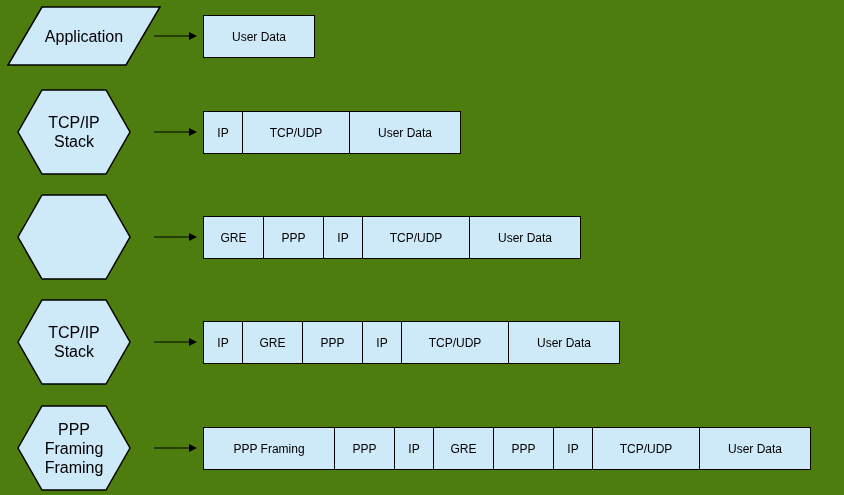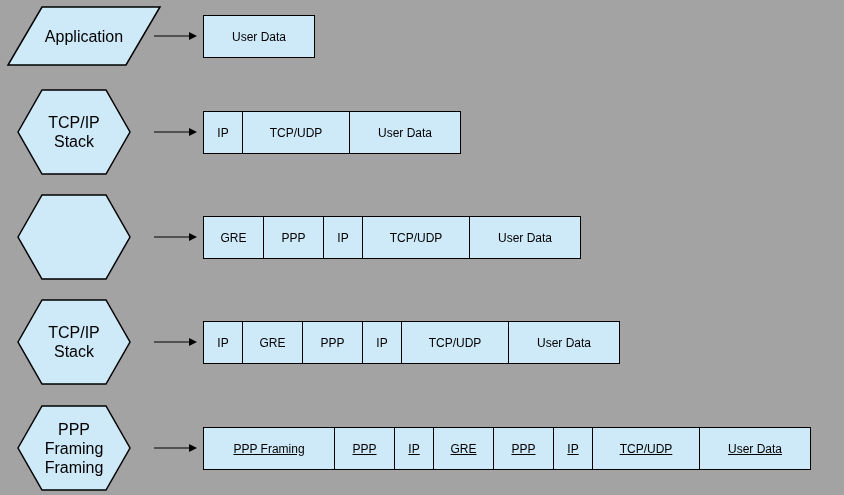--- a/index.html
+++ b/index.html
@@ -2,21 +2,21 @@
 <html><head>
 <meta charset="utf-8">
 <style>
   * { margin: 0; padding: 0; box-sizing: border-box; }
   html, body { background: #ffffff; }
   body { font-family: "Liberation Sans", sans-serif; }
   #page {
     position: relative;
     width: 844px;
     height: 495px;
-    background: #a3a3a3;
+    background: #4d7c0f;
     overflow: hidden;
   }
   .row {
     position: absolute;
     left: 0;
     width: 844px;
     height: 96px;
   }
   .row svg {
     position: absolute;
@@ -129,21 +129,21 @@
       <svg width="200" height="96">
         <polygon points="18,48 42,6 106,6 130,48 106,90 42,90" fill="#CEE9F8" stroke="#000000" stroke-width="1.5"></polygon>
         <line x1="154" y1="48" x2="189" y2="48" stroke="#000000" stroke-width="1.2"></line>
         <polygon points="189,44 197,48 189,52" fill="#000000"></polygon>
       </svg>
       <div class="stage-label" style="left: 18px; width: 112px;">
         <div>PPP</div>
         <div>Framing</div>
         <div>Framing</div>
       </div>
-      <div class="packet" style="left: 203px; text-decoration: underline;">
+      <div class="packet" style="left: 203px;">
         <div class="seg" style="width: 131px;">PPP Framing</div>
         <div class="seg" style="width: 60px;">PPP</div>
         <div class="seg" style="width: 39px;">IP</div>
         <div class="seg" style="width: 60px;">GRE</div>
         <div class="seg" style="width: 60px;">PPP</div>
         <div class="seg" style="width: 39px;">IP</div>
         <div class="seg" style="width: 107px;">TCP/UDP</div>
         <div class="seg" style="width: 110px;">User Data</div>
       </div>
     </div>

